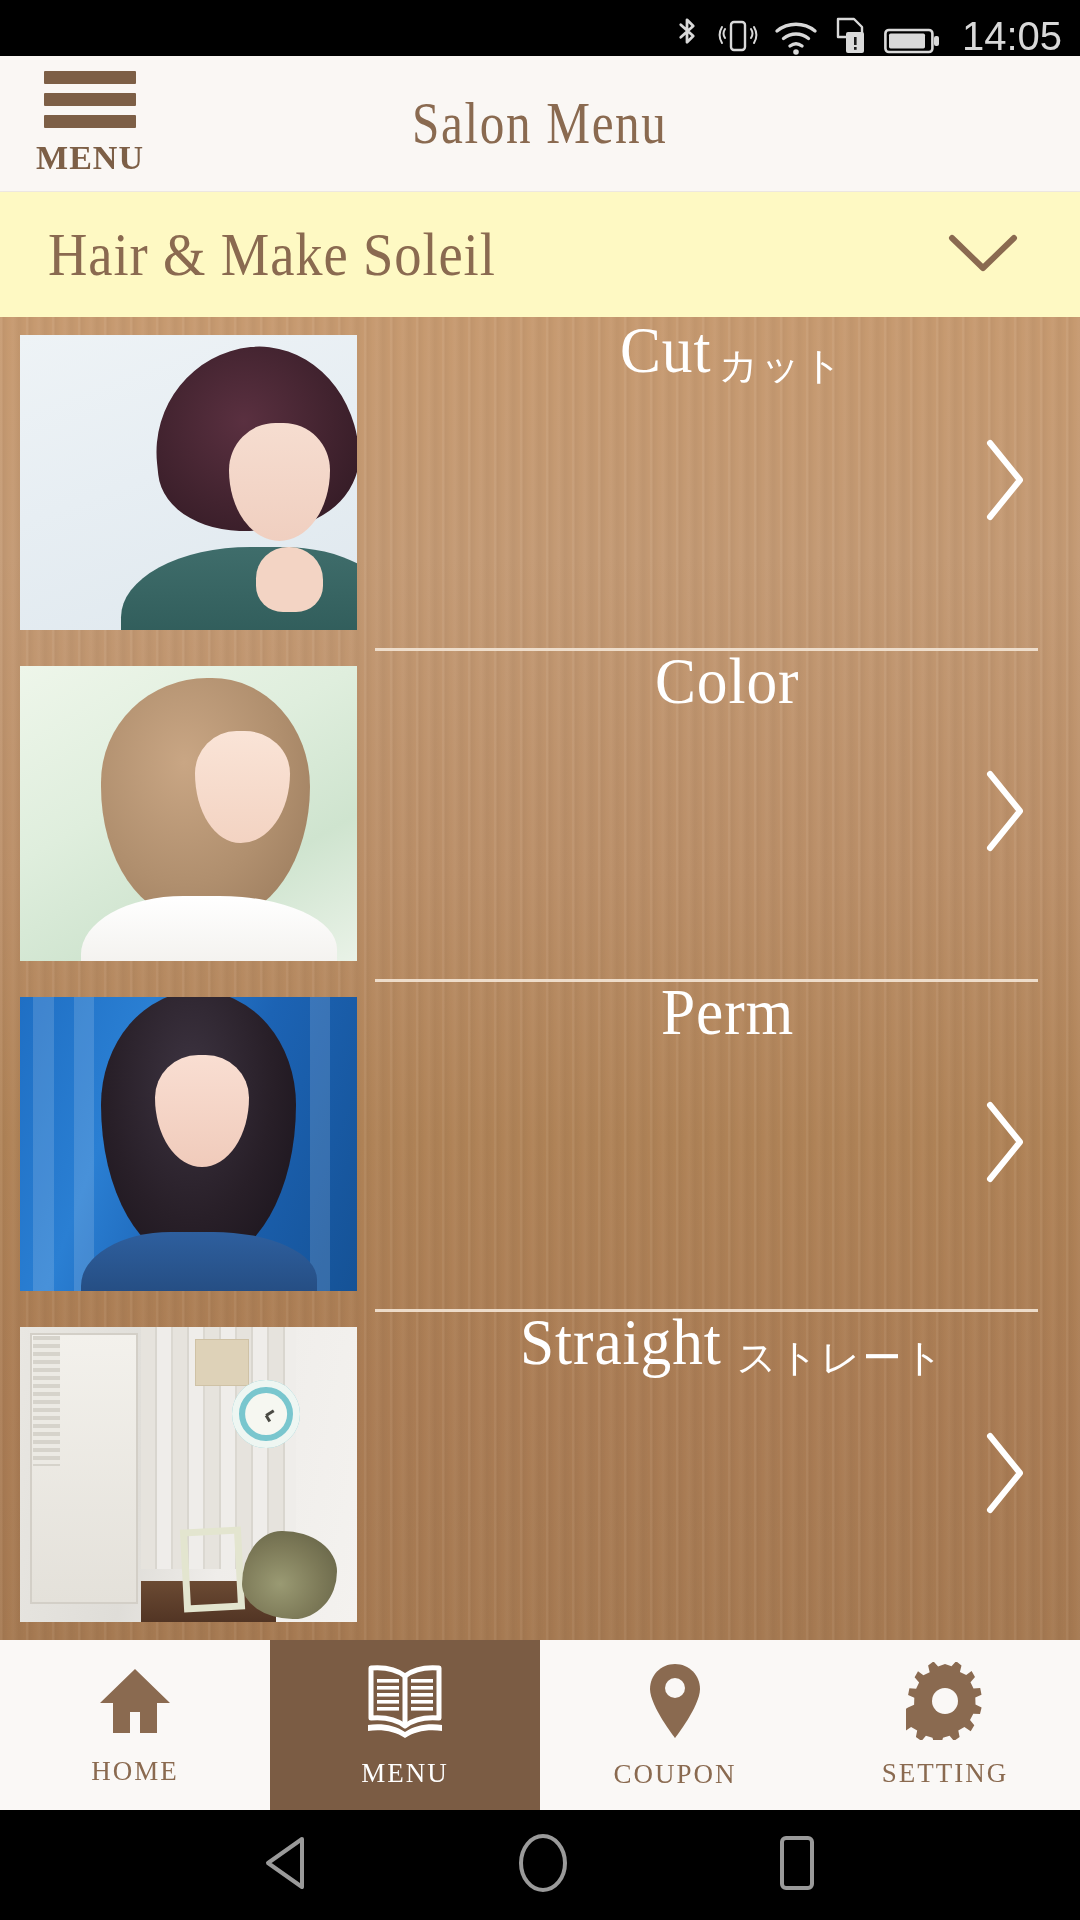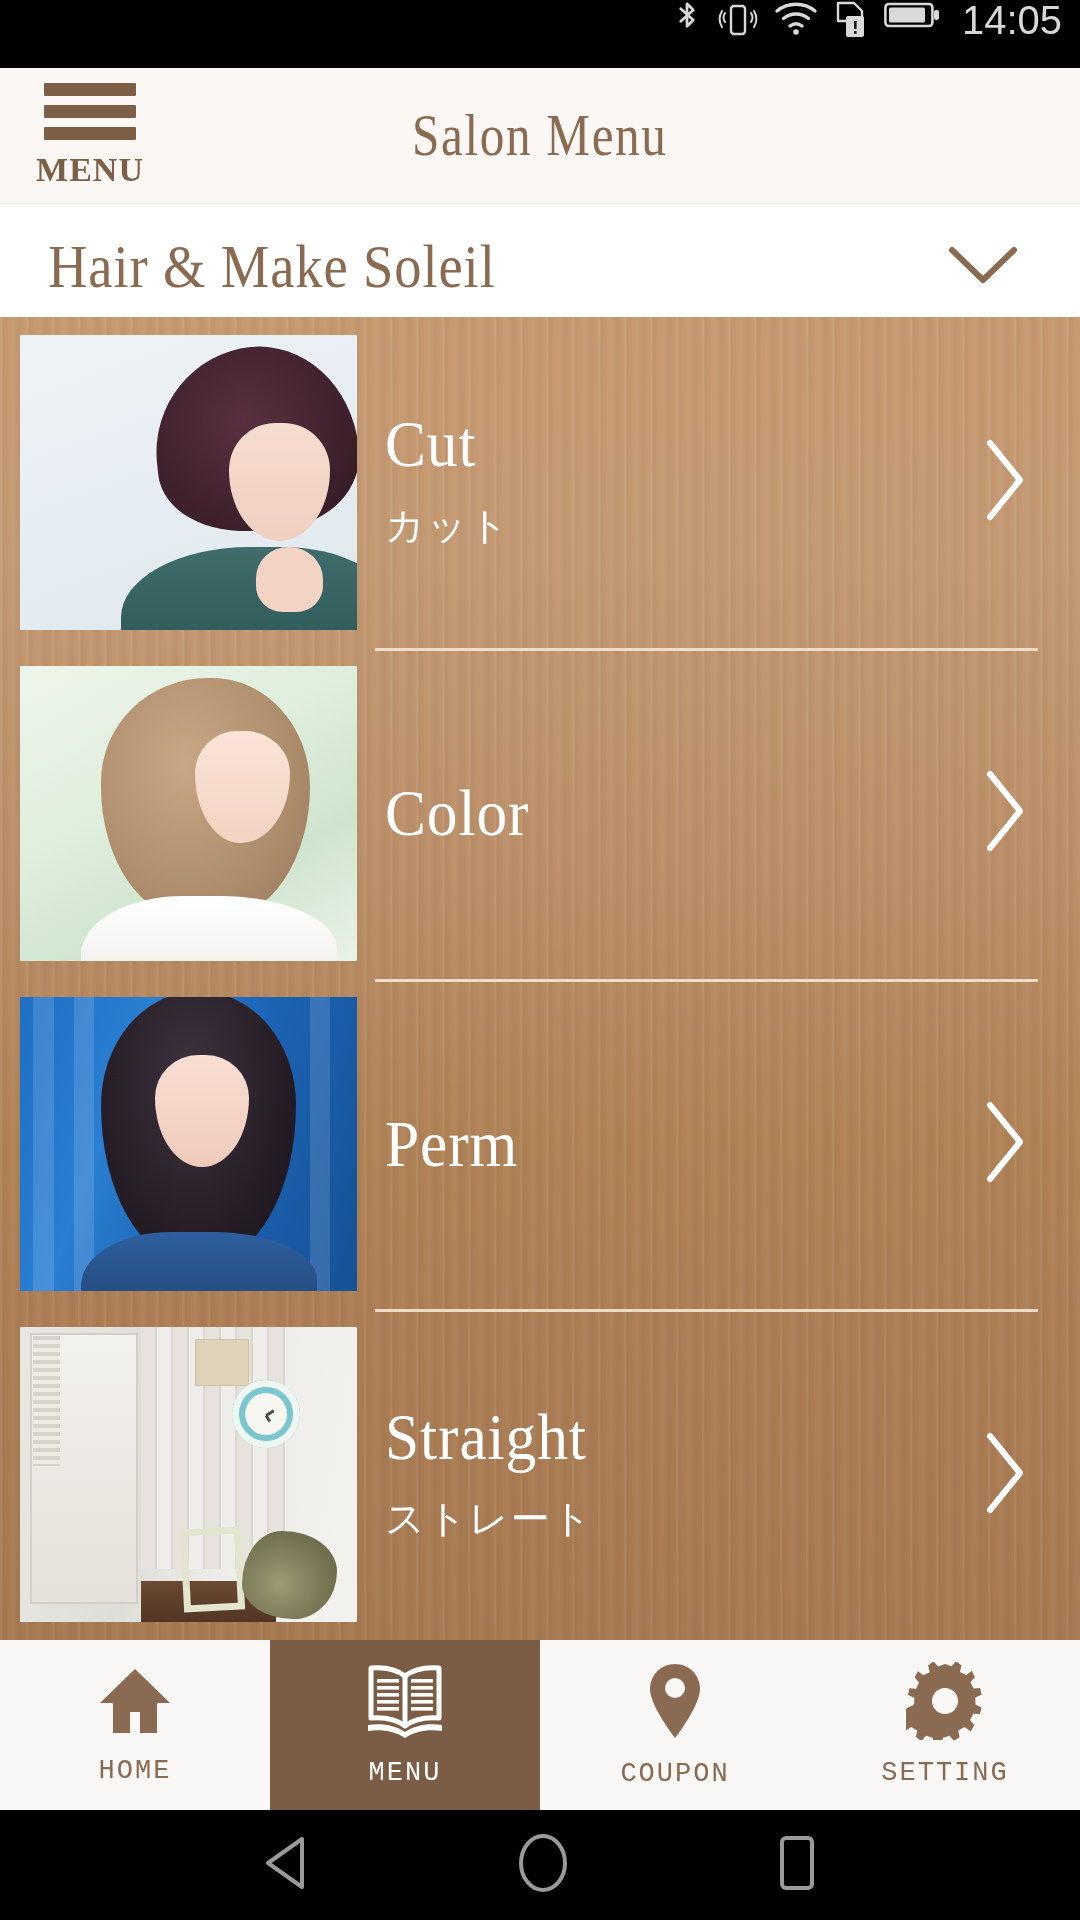--- a/index.html
+++ b/index.html
@@ -5,21 +5,21 @@
   * { margin:0; padding:0; box-sizing:border-box; }
   html,body{ background:#000; }
   body{
     width:1080px; height:1920px;
     font-family:"Liberation Sans", sans-serif;
     overflow:hidden; position:relative;
   }
 
   
   .statusbar{
-    height:68px; background:#000; display:flex; align-items:flex-start;
+    height:56px; background:#000; display:flex; align-items:flex-end;
     justify-content:flex-end; padding-right:18px; gap:16px;
   }
   .sb-ico{ display:block; }
   .sb-time{
     color:#d8d8d8; font-size:40px; letter-spacing:0px;
     font-family:"Liberation Sans", sans-serif; margin-left:6px;
     line-height:1;
   }
 
   
@@ -39,21 +39,21 @@
     font-family:"Liberation Serif", serif; font-weight:700;
   }
   .apptitle{
     font-size:60px; color:#8a6a50; letter-spacing:2px;
     font-family:"Liberation Serif", serif; font-weight:400;
     transform:scaleX(0.82); transform-origin:center;
   }
 
   
   .salonbar{
-    height:125px; background:#ffffff; display:flex; align-items:center;
+    height:125px; background:#fef9c3; display:flex; align-items:center;
     padding:0 48px; position:relative;
     box-shadow:0 2px 4px rgba(0,0,0,.07);
   }
   .salonname{
     font-size:62px; color:#8a6a50; letter-spacing:1px;
     font-family:"Liberation Serif", serif; font-weight:400;
     transform:scaleX(0.88); transform-origin:left center;
   }
   .chev-down{
     position:absolute; right:60px; top:50%; transform:translateY(-50%);
@@ -77,21 +77,21 @@
   .row + .row::before{
     content:""; position:absolute; left:375px; right:42px; top:0;
     height:3px; background:#f2e3d2; opacity:.92;
   }
   .thumb{
     width:337px; margin:18px 0 18px 20px; flex:none;
     border:0; overflow:hidden; position:relative;
     background:#e9e6e2;
   }
   .rowbody{
-    flex:1; position:relative; display:flex; flex-direction:column;
+    flex:1; position:relative; display:flex; flex-direction:row;
     justify-content:center; padding-left:28px;
   }
   .en{
     color:#ffffff; font-size:66px; line-height:1.0;
     font-family:"Liberation Serif", serif; font-weight:300;
     transform:scaleX(0.93); transform-origin:left center;
     letter-spacing:1px;
   }
   .jp{
     color:#ffffff; font-size:39px; margin-top:22px;
@@ -221,21 +221,21 @@
     position:absolute; left:0; right:0; bottom:110px; height:170px;
     display:flex; background:#faf8f6;
   }
   .tab{
     flex:1; display:flex; flex-direction:column; align-items:center;
     justify-content:center; gap:14px; cursor:pointer; position:relative;
   }
   .tab.active{ background:#7b5c44; }
   .tab .tlabel{
     font-size:27px; letter-spacing:2px; color:#8a6a50;
-    font-family:Liberation Mono, monospace;
+    font-family:Liberation Serif, serif;
   }
   .tab.active .tlabel{ color:#ffffff; }
 
   
   .navbar{
     position:absolute; left:0; right:0; bottom:0; height:110px;
     background:#000; display:flex; align-items:center; justify-content:center;
     gap:200px;
   }
 </style>

